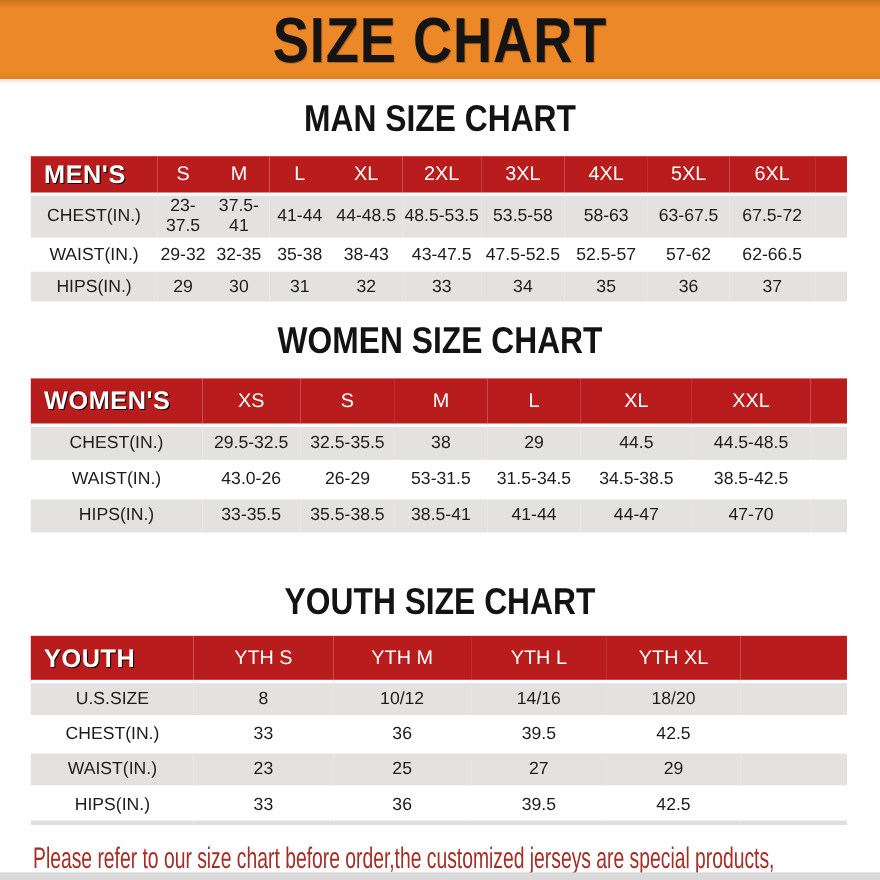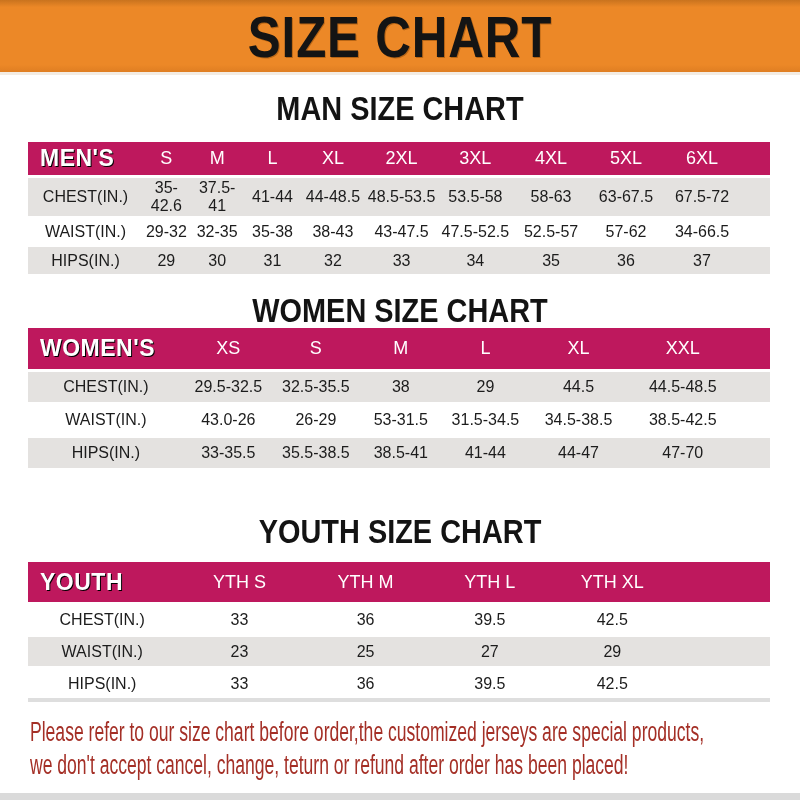--- a/index.html
+++ b/index.html
@@ -27,24 +27,24 @@
   }
   .h-man   { margin-top:15px; }
   .h-women { margin-top:16px; }
   .h-youth { margin-top:42px; }
   
   table.size-table {
     border-collapse:collapse; table-layout:fixed;
     margin-left:28px; width:742px;
   }
   .m-man   { margin-top:16px; }
-  .m-women { margin-top:0; }
+  .m-women { margin-top:16px; }
   .m-youth { margin-top:13px; border-bottom:4px solid #dedede; }
   tr.head-row td {
-    background:#be185d; color:#ffffff; text-align:center;
+    background:#b91c1c; color:#ffffff; text-align:center;
     font-size:18px; font-weight:500; border-bottom:3px solid #ffffff;
   }
   .m-man   tr.head-row td { height:31px; }
   .m-women tr.head-row td { height:39px; }
   .m-youth tr.head-row td { height:38px;margin-left:48px; }
   td.corner {
     text-align:left !important; font-weight:bold !important;
     font-size:23px !important; padding-left:12px; letter-spacing:.5px;
     text-shadow:1px 1px 0 #000;
   }
@@ -98,42 +98,42 @@
     <td>XL</td>
     <td>2XL</td>
     <td>3XL</td>
     <td>4XL</td>
     <td>5XL</td>
     <td>6XL</td>
     <td></td>
   </tr>
   <tr class="data-row gray">
     <td>CHEST(IN.)</td>
-    <td>35-42.6</td>
+    <td>23-37.5</td>
     <td>37.5-41</td>
     <td>41-44</td>
     <td>44-48.5</td>
     <td>48.5-53.5</td>
     <td>53.5-58</td>
     <td>58-63</td>
     <td>63-67.5</td>
     <td>67.5-72</td>
     <td></td>
   </tr>
   <tr class="data-row">
     <td>WAIST(IN.)</td>
     <td>29-32</td>
     <td>32-35</td>
     <td>35-38</td>
     <td>38-43</td>
     <td>43-47.5</td>
     <td>47.5-52.5</td>
     <td>52.5-57</td>
     <td>57-62</td>
-    <td>34-66.5</td>
+    <td>62-66.5</td>
     <td></td>
   </tr>
   <tr class="data-row gray">
     <td>HIPS(IN.)</td>
     <td>29</td>
     <td>30</td>
     <td>31</td>
     <td>32</td>
     <td>33</td>
     <td>34</td>
@@ -215,20 +215,28 @@
   </colgroup>
   <tbody>
       <tr class="head-row">
     <td class="corner">YOUTH</td>
     <td>YTH S</td>
     <td>YTH M</td>
     <td>YTH L</td>
     <td>YTH XL</td>
     <td></td>
   </tr>
+  <tr class="data-row gray">
+    <td>U.S.SIZE</td>
+    <td>8</td>
+    <td>10/12</td>
+    <td>14/16</td>
+    <td>18/20</td>
+    <td></td>
+  </tr>
   <tr class="data-row">
     <td>CHEST(IN.)</td>
     <td>33</td>
     <td>36</td>
     <td>39.5</td>
     <td>42.5</td>
     <td></td>
   </tr>
   <tr class="data-row gray">
     <td>WAIST(IN.)</td>

